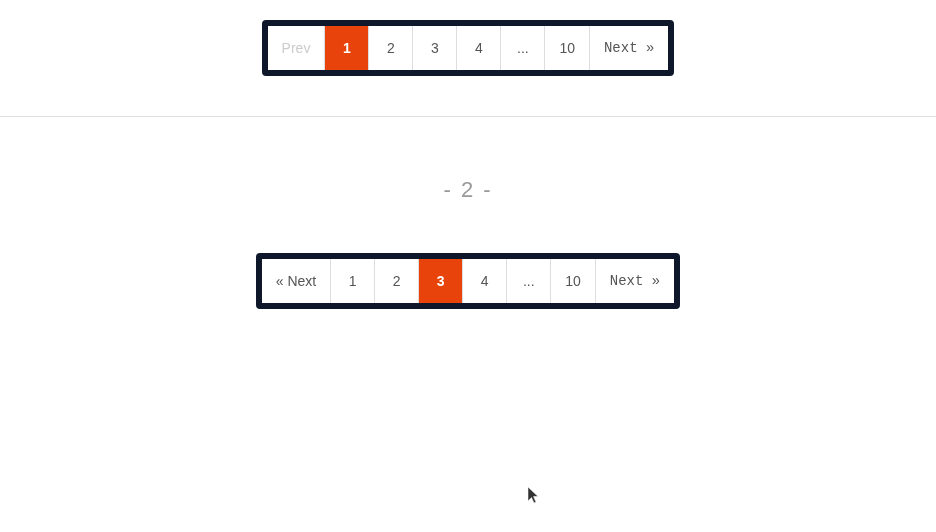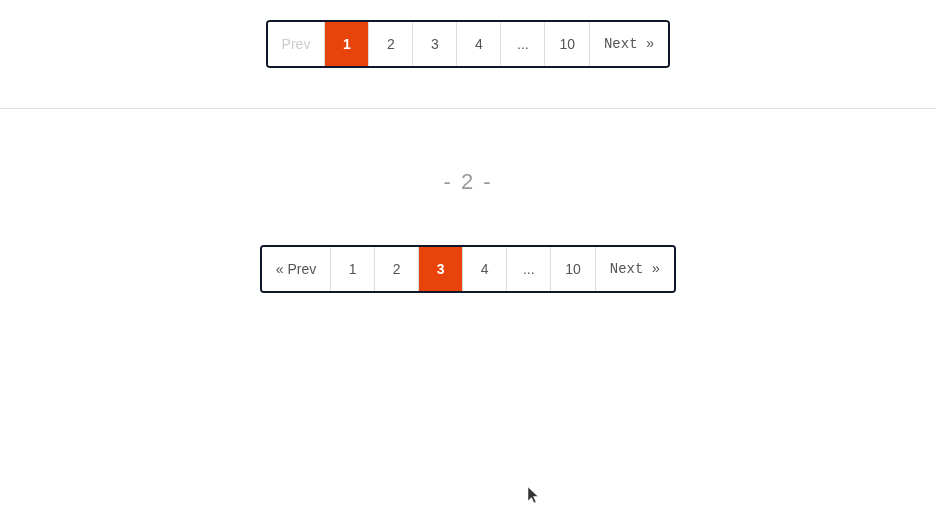--- a/index.html
+++ b/index.html
@@ -40,21 +40,21 @@
       font-size: 22px;
       color: #999;
       margin-bottom: 50px;
       letter-spacing: 2px;
     }
 
     .pagination {
       display: flex;
       align-items: center;
       gap: 0;
-      border: 2px solid #0f172a;
+      border: 6px solid #0f172a;
       border-radius: 4px;
       overflow: hidden;
     }
 
     .page-btn {
       display: flex;
       align-items: center;
       justify-content: center;
       min-width: 44px;
       height: 44px;
@@ -110,21 +110,21 @@
     <button class="page-btn">10</button>
     <button class="page-btn">Next »</button>
   </nav>
 </div>
 
 <div class="divider"></div>
 
 <div class="section-bottom">
   <div class="page-label">- 2 -</div>
   <nav class="pagination">
-    <button class="page-btn">« Prev</button>
+    <button class="page-btn">« Next</button>
     <button class="page-btn">1</button>
     <button class="page-btn">2</button>
     <button class="page-btn active">3</button>
     <button class="page-btn">4</button>
     <button class="page-btn ellipsis">...</button>
     <button class="page-btn">10</button>
     <button class="page-btn">Next »</button>
   </nav>
 </div>
 

